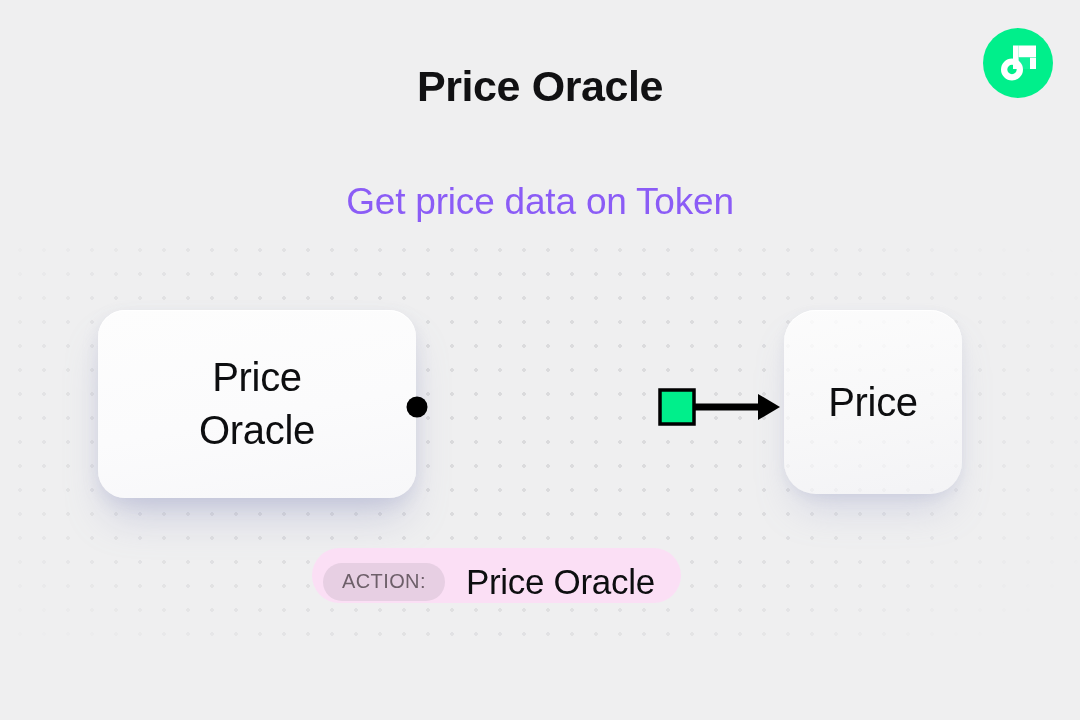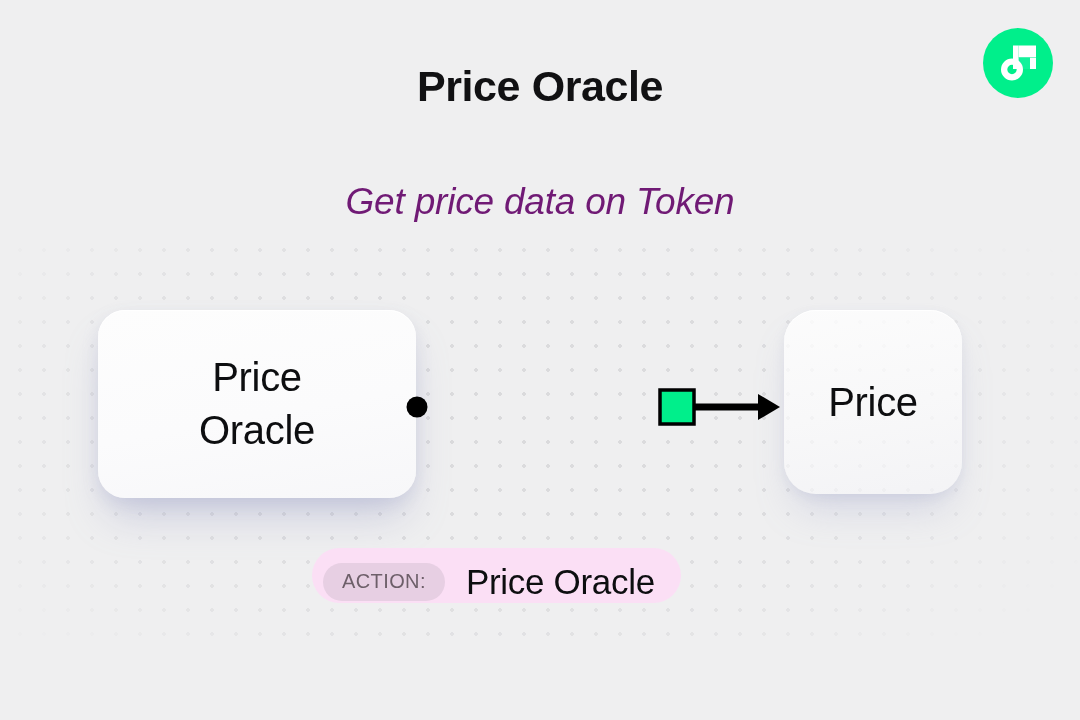--- a/index.html
+++ b/index.html
@@ -57,22 +57,21 @@
 
   #page-subtitle {
     position: absolute;
     left: 0;
     top: 181px;
     width: 1080px;
     text-align: center;
     font-size: 37px;
     font-weight: 300;
     letter-spacing: -0.2px;
-    color: #701a75;
-    font-style: italic;
+    color: #8b5cf6;
   }
 
   
   #brand-logo {
     position: absolute;
     right: 27px;
     top: 28px;
     width: 70px;
     height: 70px;
   }

